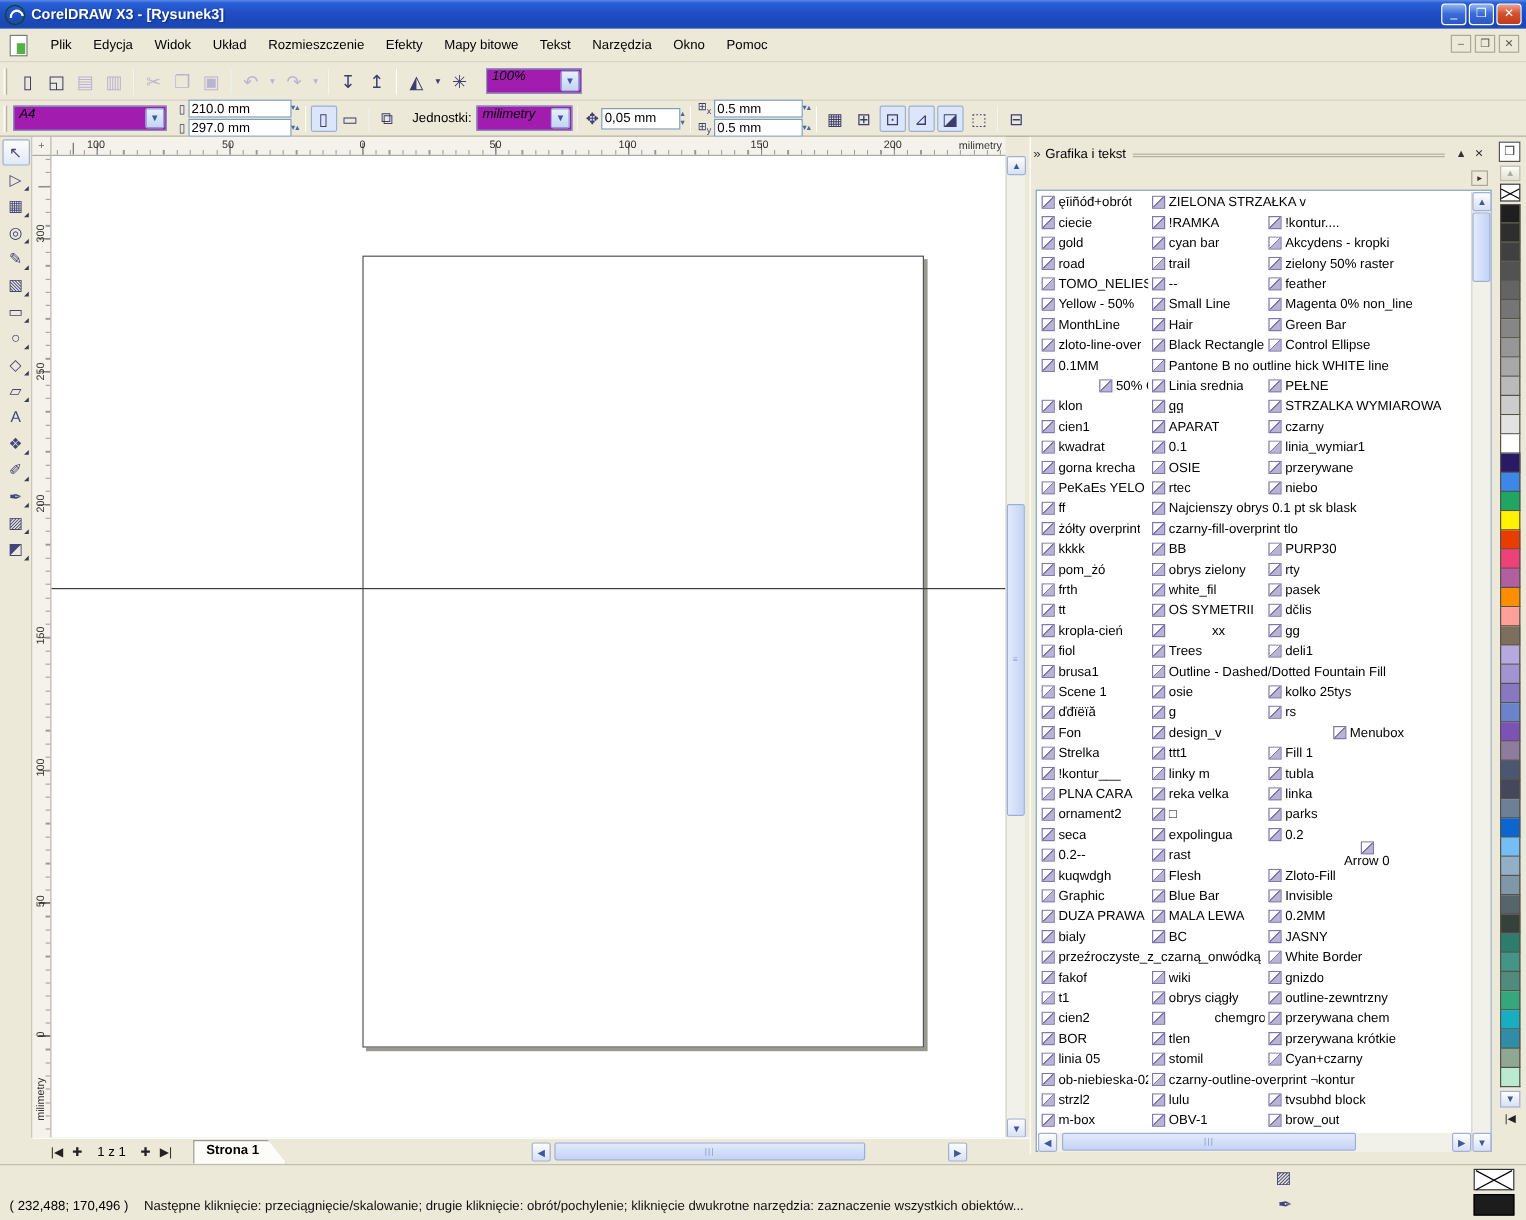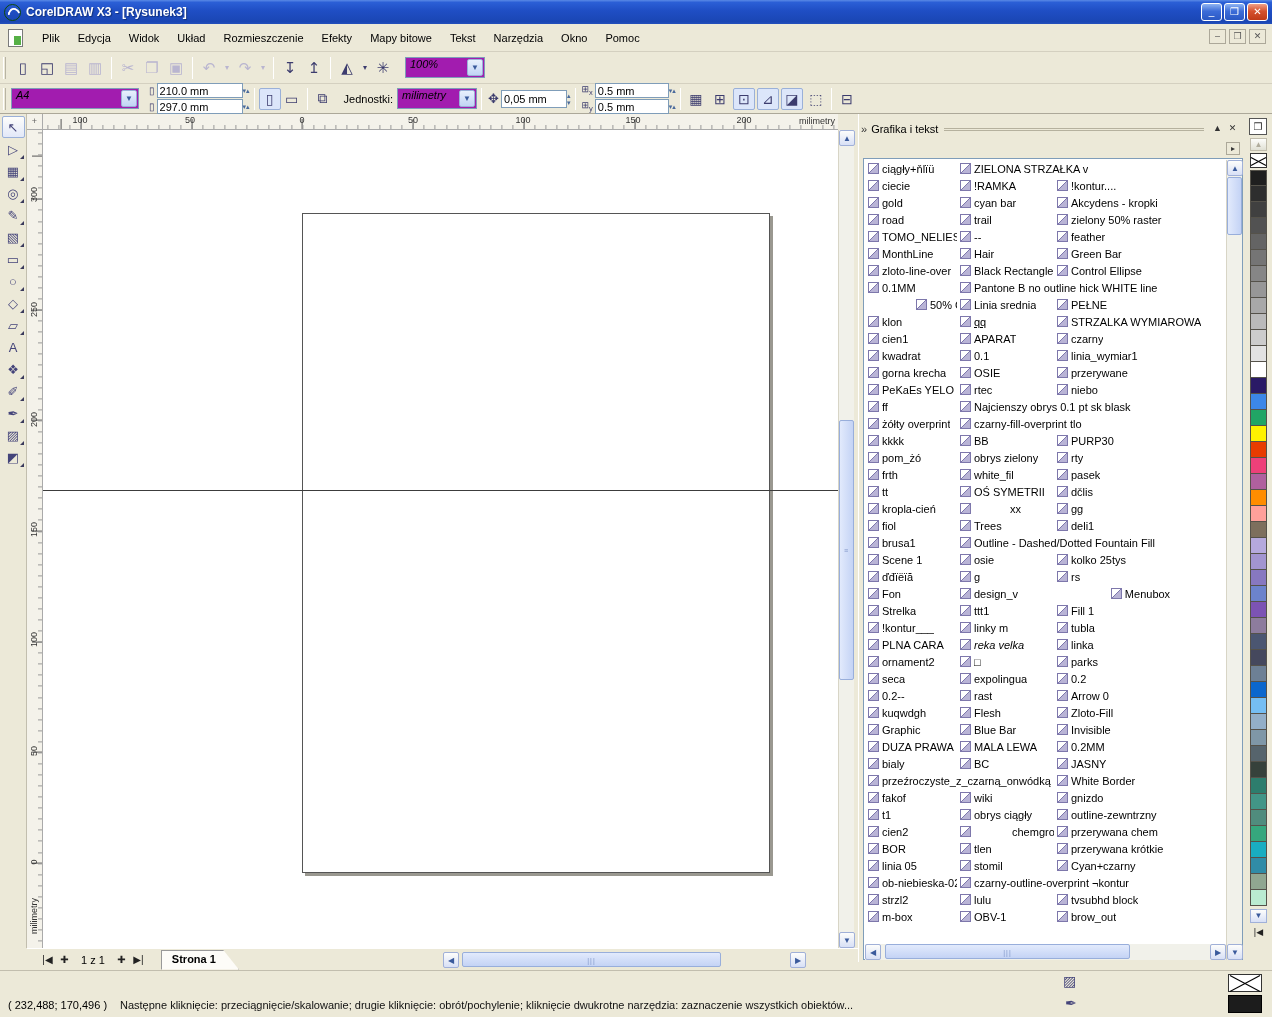--- a/index.html
+++ b/index.html
@@ -376,21 +376,21 @@
       <div class="dbtn">✕</div>
     </div>
     <div class="docker-strip">
       <div class="flyout">▸</div>
     </div>
     <div class="style-list">
       <div class="style-rows" id="style-rows">
           <div class="style-row">
             <div class="style-cell" style="width: 92px;">
               <span class="sicon"></span>
-              <span class="slabel">ciągły+ňlïü</span>
+              <span class="slabel">ęīiñóđ+obrót</span>
             </div>
             <div class="style-cell" style="width: 267px;">
               <span class="sicon"></span>
               <span class="slabel">ZIELONA STRZAŁKA v</span>
             </div>
           </div>
           <div class="style-row">
             <div class="style-cell" style="width: 92px;">
               <span class="sicon"></span>
               <span class="slabel">ciecie</span>
@@ -442,20 +442,34 @@
               <span class="slabel">--</span>
             </div>
             <div class="style-cell" style="width: 170px;">
               <span class="sicon"></span>
               <span class="slabel">feather</span>
             </div>
           </div>
           <div class="style-row">
             <div class="style-cell" style="width: 92px;">
               <span class="sicon"></span>
+              <span class="slabel">Yellow - 50%</span>
+            </div>
+            <div class="style-cell" style="width: 97px;">
+              <span class="sicon"></span>
+              <span class="slabel">Small Line</span>
+            </div>
+            <div class="style-cell" style="width: 170px;">
+              <span class="sicon"></span>
+              <span class="slabel">Magenta 0% non_line</span>
+            </div>
+          </div>
+          <div class="style-row">
+            <div class="style-cell" style="width: 92px;">
+              <span class="sicon"></span>
               <span class="slabel">MonthLine</span>
             </div>
             <div class="style-cell" style="width: 97px;">
               <span class="sicon"></span>
               <span class="slabel">Hair</span>
             </div>
             <div class="style-cell" style="width: 170px;">
               <span class="sicon"></span>
               <span class="slabel">Green Bar</span>
             </div>
@@ -750,21 +764,21 @@
             <div class="style-cell" style="width: 170px;">
               <span class="sicon"></span>
               <span class="slabel">tubla</span>
             </div>
           </div>
           <div class="style-row">
             <div class="style-cell" style="width: 92px;">
               <span class="sicon"></span>
               <span class="slabel">PLNA CARA</span>
             </div>
-            <div class="style-cell" style="width: 97px; font-style: italic;">
+            <div class="style-cell" style="width: 97px;">
               <span class="sicon"></span>
               <span class="slabel">reka velka</span>
             </div>
             <div class="style-cell" style="width: 170px;">
               <span class="sicon"></span>
               <span class="slabel">linka</span>
             </div>
           </div>
           <div class="style-row">
             <div class="style-cell" style="width: 92px;">
@@ -796,21 +810,21 @@
           </div>
           <div class="style-row">
             <div class="style-cell" style="width: 92px;">
               <span class="sicon"></span>
               <span class="slabel">0.2--</span>
             </div>
             <div class="style-cell" style="width: 97px;">
               <span class="sicon"></span>
               <span class="slabel">rast</span>
             </div>
-            <div class="style-cell" style="width: 170px;">
+            <div class="style-cell" style="width: 170px; flex-direction: column;">
               <span class="sicon"></span>
               <span class="slabel">Arrow 0</span>
             </div>
           </div>
           <div class="style-row">
             <div class="style-cell" style="width: 92px;">
               <span class="sicon"></span>
               <span class="slabel">kuqwdgh</span>
             </div>
             <div class="style-cell" style="width: 97px;">

